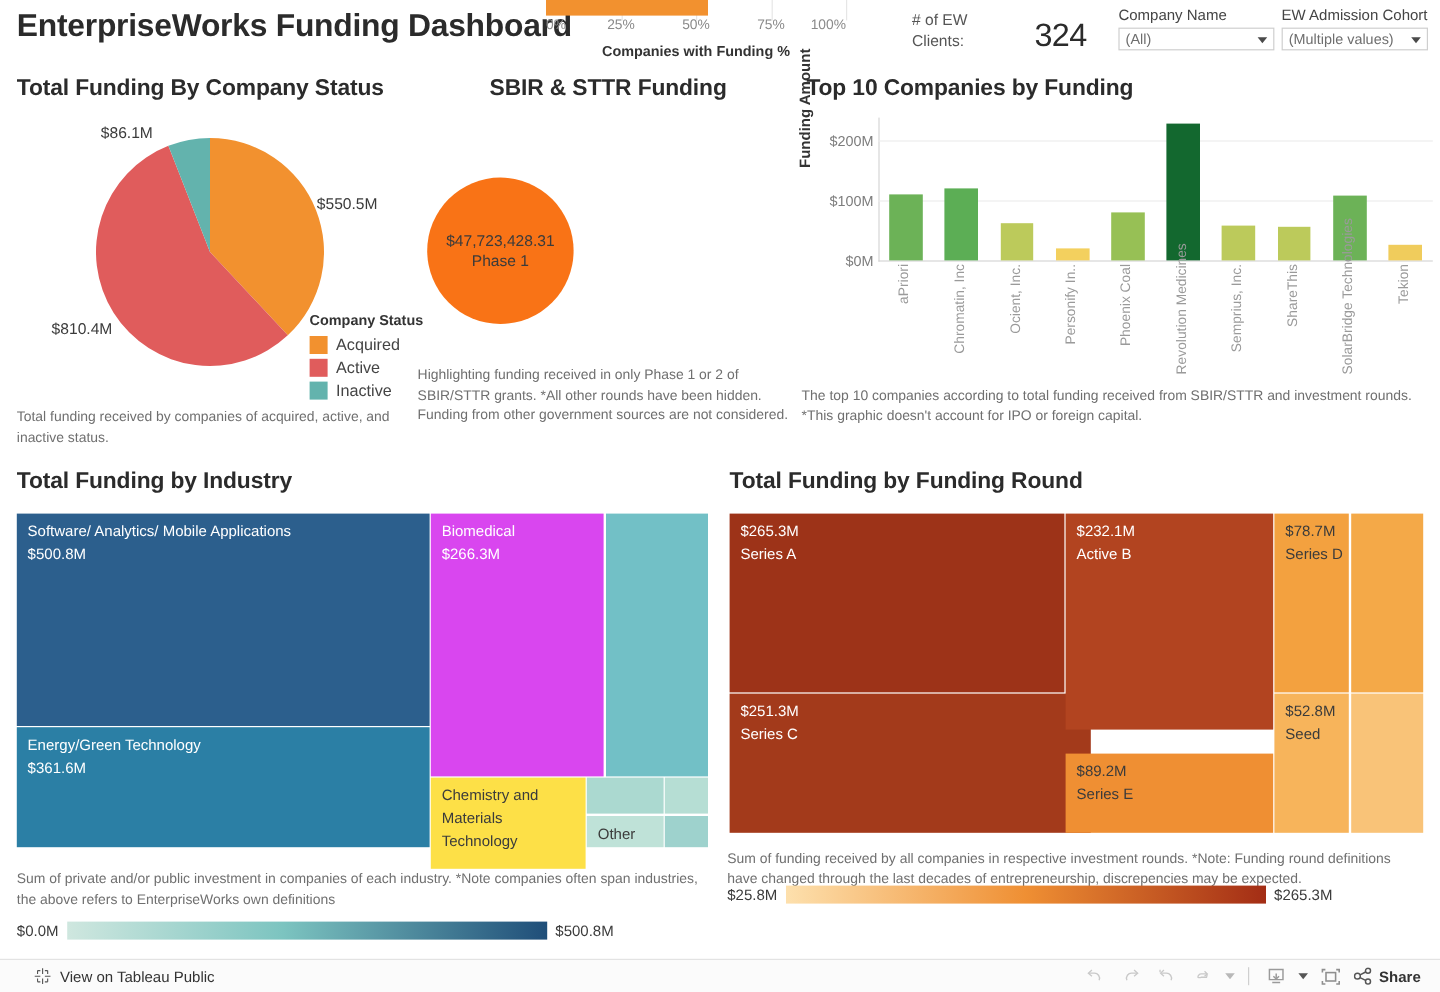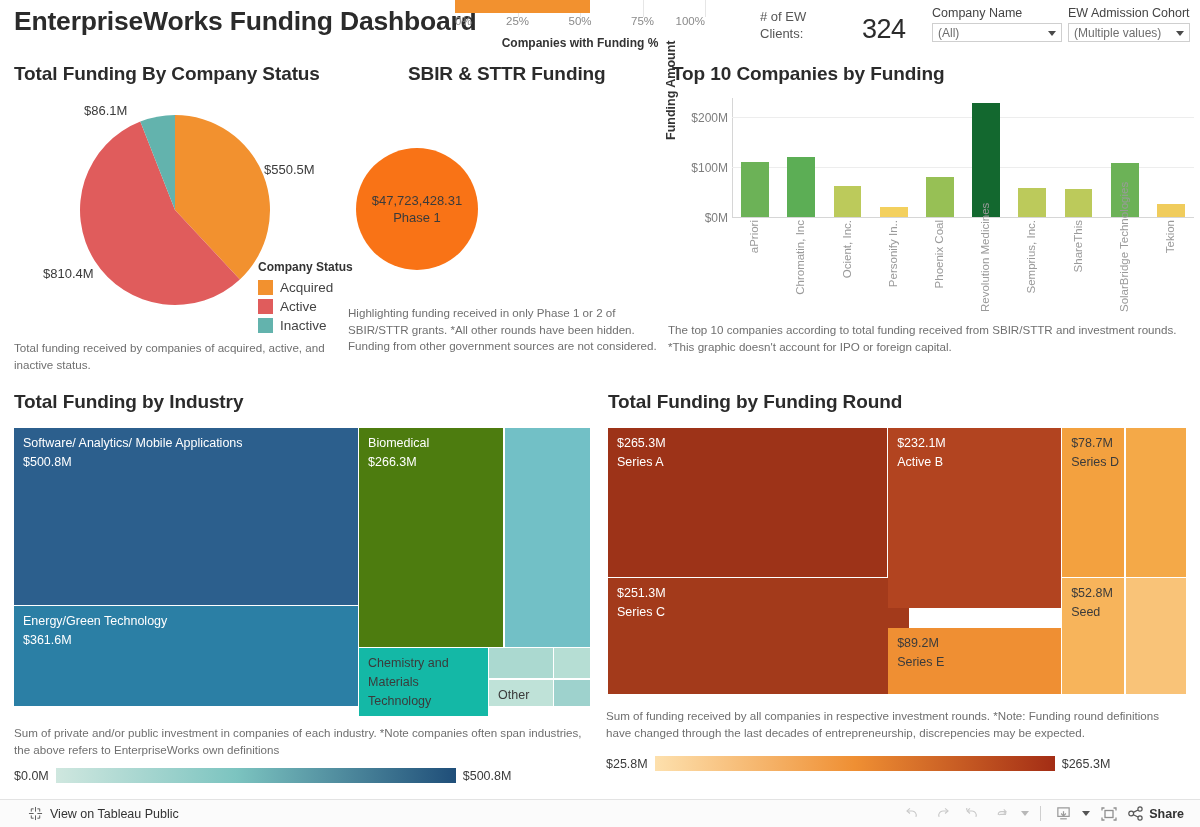--- a/index.html
+++ b/index.html
@@ -270,28 +270,28 @@
           <div>Software/ Analytics/ Mobile Applications</div>
           <div>$500.8M</div>
         </div>
       </div>
       <div class="tile" style="left: 0px; top: 178.36px; width: 343.566px; height: 100.14px; background: rgb(43, 127, 165);">
         <div class="tl" style="color: rgb(255, 255, 255);">
           <div>Energy/Green Technology</div>
           <div>$361.6M</div>
         </div>
       </div>
-      <div class="tile" style="left: 345.066px; top: 0px; width: 144.156px; height: 218.86px; background: #4d7c0f;">
+      <div class="tile" style="left: 345.066px; top: 0px; width: 144.156px; height: 218.86px; background: #d946ef;">
         <div class="tl" style="color: rgb(255, 255, 255);">
           <div>Biomedical</div>
           <div>$266.3M</div>
         </div>
       </div>
       <div class="tile" style="left: 490.722px; top: 0px; width: 85.778px; height: 218.86px; background: rgb(114, 192, 198);"></div>
-      <div class="tile" style="left: 345.066px; top: 220.36px; width: 128.55px; height: 68px; background: #14b8a6;">
+      <div class="tile" style="left: 345.066px; top: 220.36px; width: 128.55px; height: 76px; background: #fde047;">
         <div class="tl wrap" style="color: rgb(59, 59, 59);">
           <div>Chemistry and Materials Technology</div>
         </div>
       </div>
       <div class="tile" style="left: 475.116px; top: 220.36px; width: 63.814px; height: 29.86px; background: rgb(171, 217, 208);"></div>
       <div class="tile" style="left: 475.116px; top: 251.72px; width: 63.814px; height: 26.78px; background: rgb(191, 226, 216);">
         <div class="tl" style="color: rgb(59, 59, 59);">
           <div>Other</div>
         </div>
       </div>
@@ -344,21 +344,21 @@
         <div class="tl" style="color: rgb(59, 59, 59);">
           <div>$52.8M</div>
           <div>Seed</div>
         </div>
       </div>
       <div class="tile" style="left: 517.94px; top: 150.08px; width: 60.56px; height: 116.42px; background: rgb(249, 195, 120);"></div>
     </div>
   <div class="note" style="left:606px; top:708px; width:580px;">Sum of funding received by all companies in respective investment rounds.
 *Note: Funding round definitions have changed through the last decades of entrepreneurship, discrepencies may be expected.</div>
 
-  <div class="gradleg" style="left:606px; top:756px;">
+  <div class="gradleg" style="left:606px; top:738px;">
     <span class="gv">$25.8M</span>
     <div class="gradbar" id="gradRound" style="width: 400px; background: linear-gradient(to right, rgb(253, 224, 173), rgb(239, 143, 51) 50%, rgb(163, 45, 21));"></div>
     <span class="gv">$265.3M</span>
   </div>
 
   <div id="footer">
     <div class="tpublic">
       <svg width="15" height="15" viewBox="0 0 16 16">
         <g stroke="#555" stroke-width="1" fill="none">
           <path d="M8 1 V6 M8 10 V15 M1 8 H6 M10 8 H15"></path>

